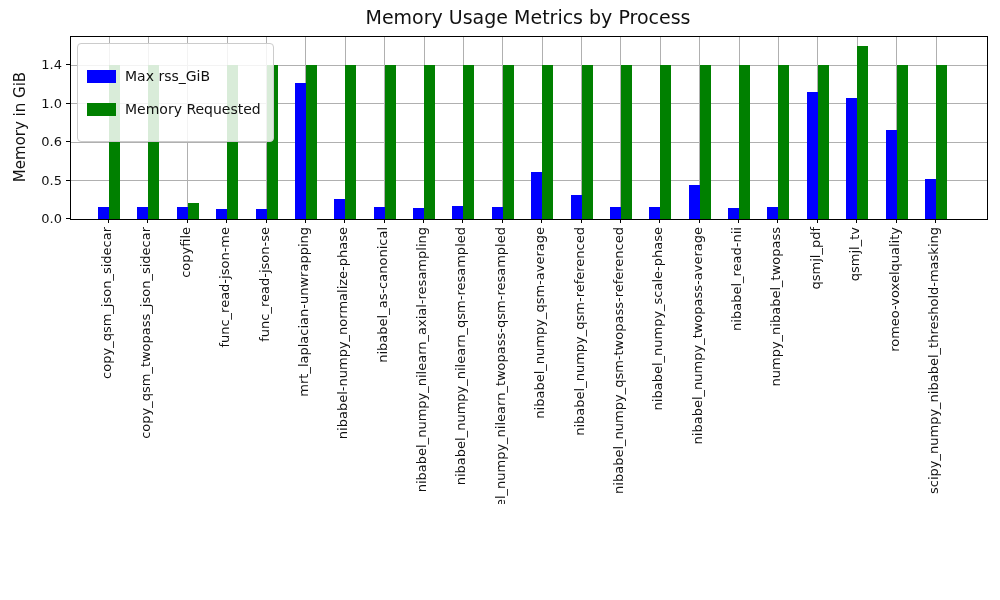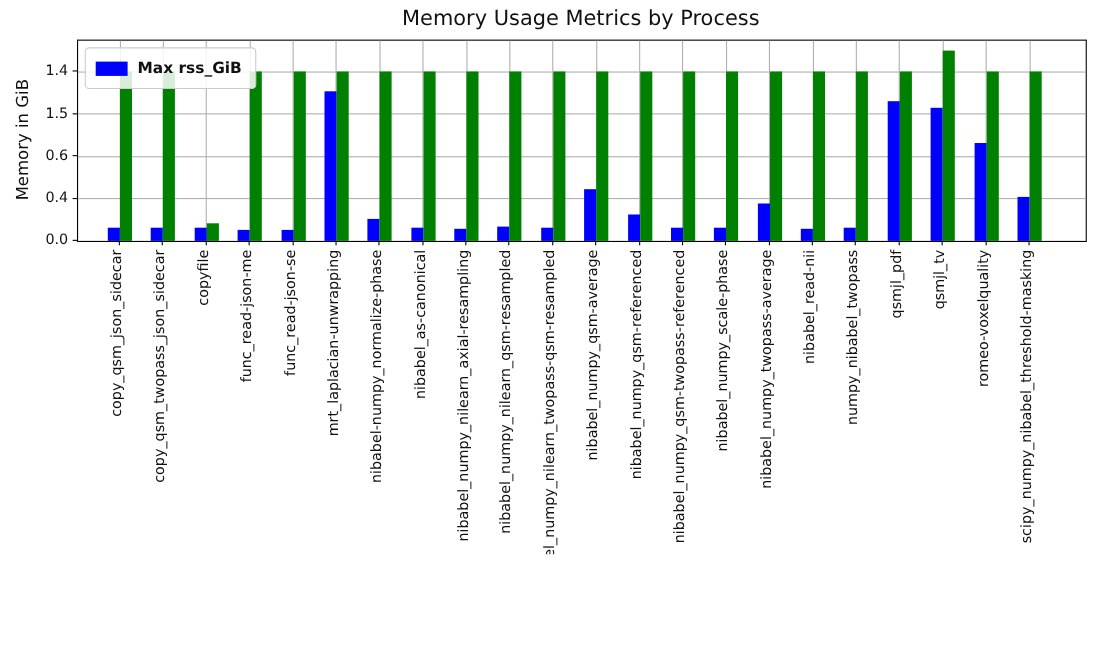--- a/index.html
+++ b/index.html
@@ -37,21 +37,21 @@
   }
   #x-axis-label {
     position:absolute; left:70px; top:568px; width:916px;
     text-align:center; font-size:15px; color:#111;
   }
   #legend {
     position:absolute; left:77px; top:43px;
     background:rgba(255,255,255,0.85); border:1px solid #cccccc;
     border-radius:4px; padding:7px 12px 7px 9px; z-index:5;
   }
-  .legend-row { display:flex; align-items:center; margin:3px 0;font-weight:bold; }
+  .legend-row { display:flex; align-items:center; margin:17px 0; }
   .legend-swatch { width:29px; height:13px; margin-right:9px; flex:0 0 auto; }
   .legend-text { font-size:14px; color:#111; white-space:nowrap; }
 </style>
 </head>
 <body>
 
 <div id="figure">
   <div id="chart-title">Memory Usage Metrics by Process</div>
 
   <div id="y-axis-label">Memory in GiB</div>
@@ -127,29 +127,33 @@
       <div class="gridline-v" style="left: 864.5px;"></div>
       <div class="bar" style="left: 854px; width: 11px; top: 142.068px; height: 39.9325px; background: rgb(0, 0, 255);"></div>
       <div class="bar" style="left: 865px; width: 11px; top: 28.4135px; height: 153.586px; background: rgb(0, 128, 0);"></div>
     </div>
 
   <div id="legend">
     <div class="legend-row">
       <span class="legend-swatch" id="swatch-0" style="background: rgb(0, 0, 255);"></span>
       <span class="legend-text">Max rss_GiB</span>
     </div>
+    <div class="legend-row">
+      <span class="legend-swatch" id="swatch-1" style="background: rgb(0, 128, 0);"></span>
+      <span class="legend-text">Memory Requested</span>
+    </div>
   </div>
 
 <div class="ytick-label" style="top: 210px;">0.0</div>
     <div class="ytick-mark" style="top: 218px;"></div>
-    <div class="ytick-label" style="top: 171.603px;">0.4</div>
+    <div class="ytick-label" style="top: 171.603px;">0.5</div>
     <div class="ytick-mark" style="top: 179.603px;"></div>
     <div class="ytick-label" style="top: 133.207px;">0.6</div>
     <div class="ytick-mark" style="top: 141.207px;"></div>
-    <div class="ytick-label" style="top: 94.8101px;">1.5</div>
+    <div class="ytick-label" style="top: 94.8101px;">1.0</div>
     <div class="ytick-mark" style="top: 102.81px;"></div>
     <div class="ytick-label" style="top: 56.4135px;">1.4</div>
     <div class="ytick-mark" style="top: 64.4135px;"></div>
     <div class="xtick-mark" style="left: 108px;"></div>
     <div class="xtick-label" style="left: 99px;">copy_qsm_json_sidecar</div>
     <div class="xtick-mark" style="left: 147.381px;"></div>
     <div class="xtick-label" style="left: 138.381px;">copy_qsm_twopass_json_sidecar</div>
     <div class="xtick-mark" style="left: 186.762px;"></div>
     <div class="xtick-label" style="left: 177.762px;">copyfile</div>
     <div class="xtick-mark" style="left: 226.143px;"></div>

